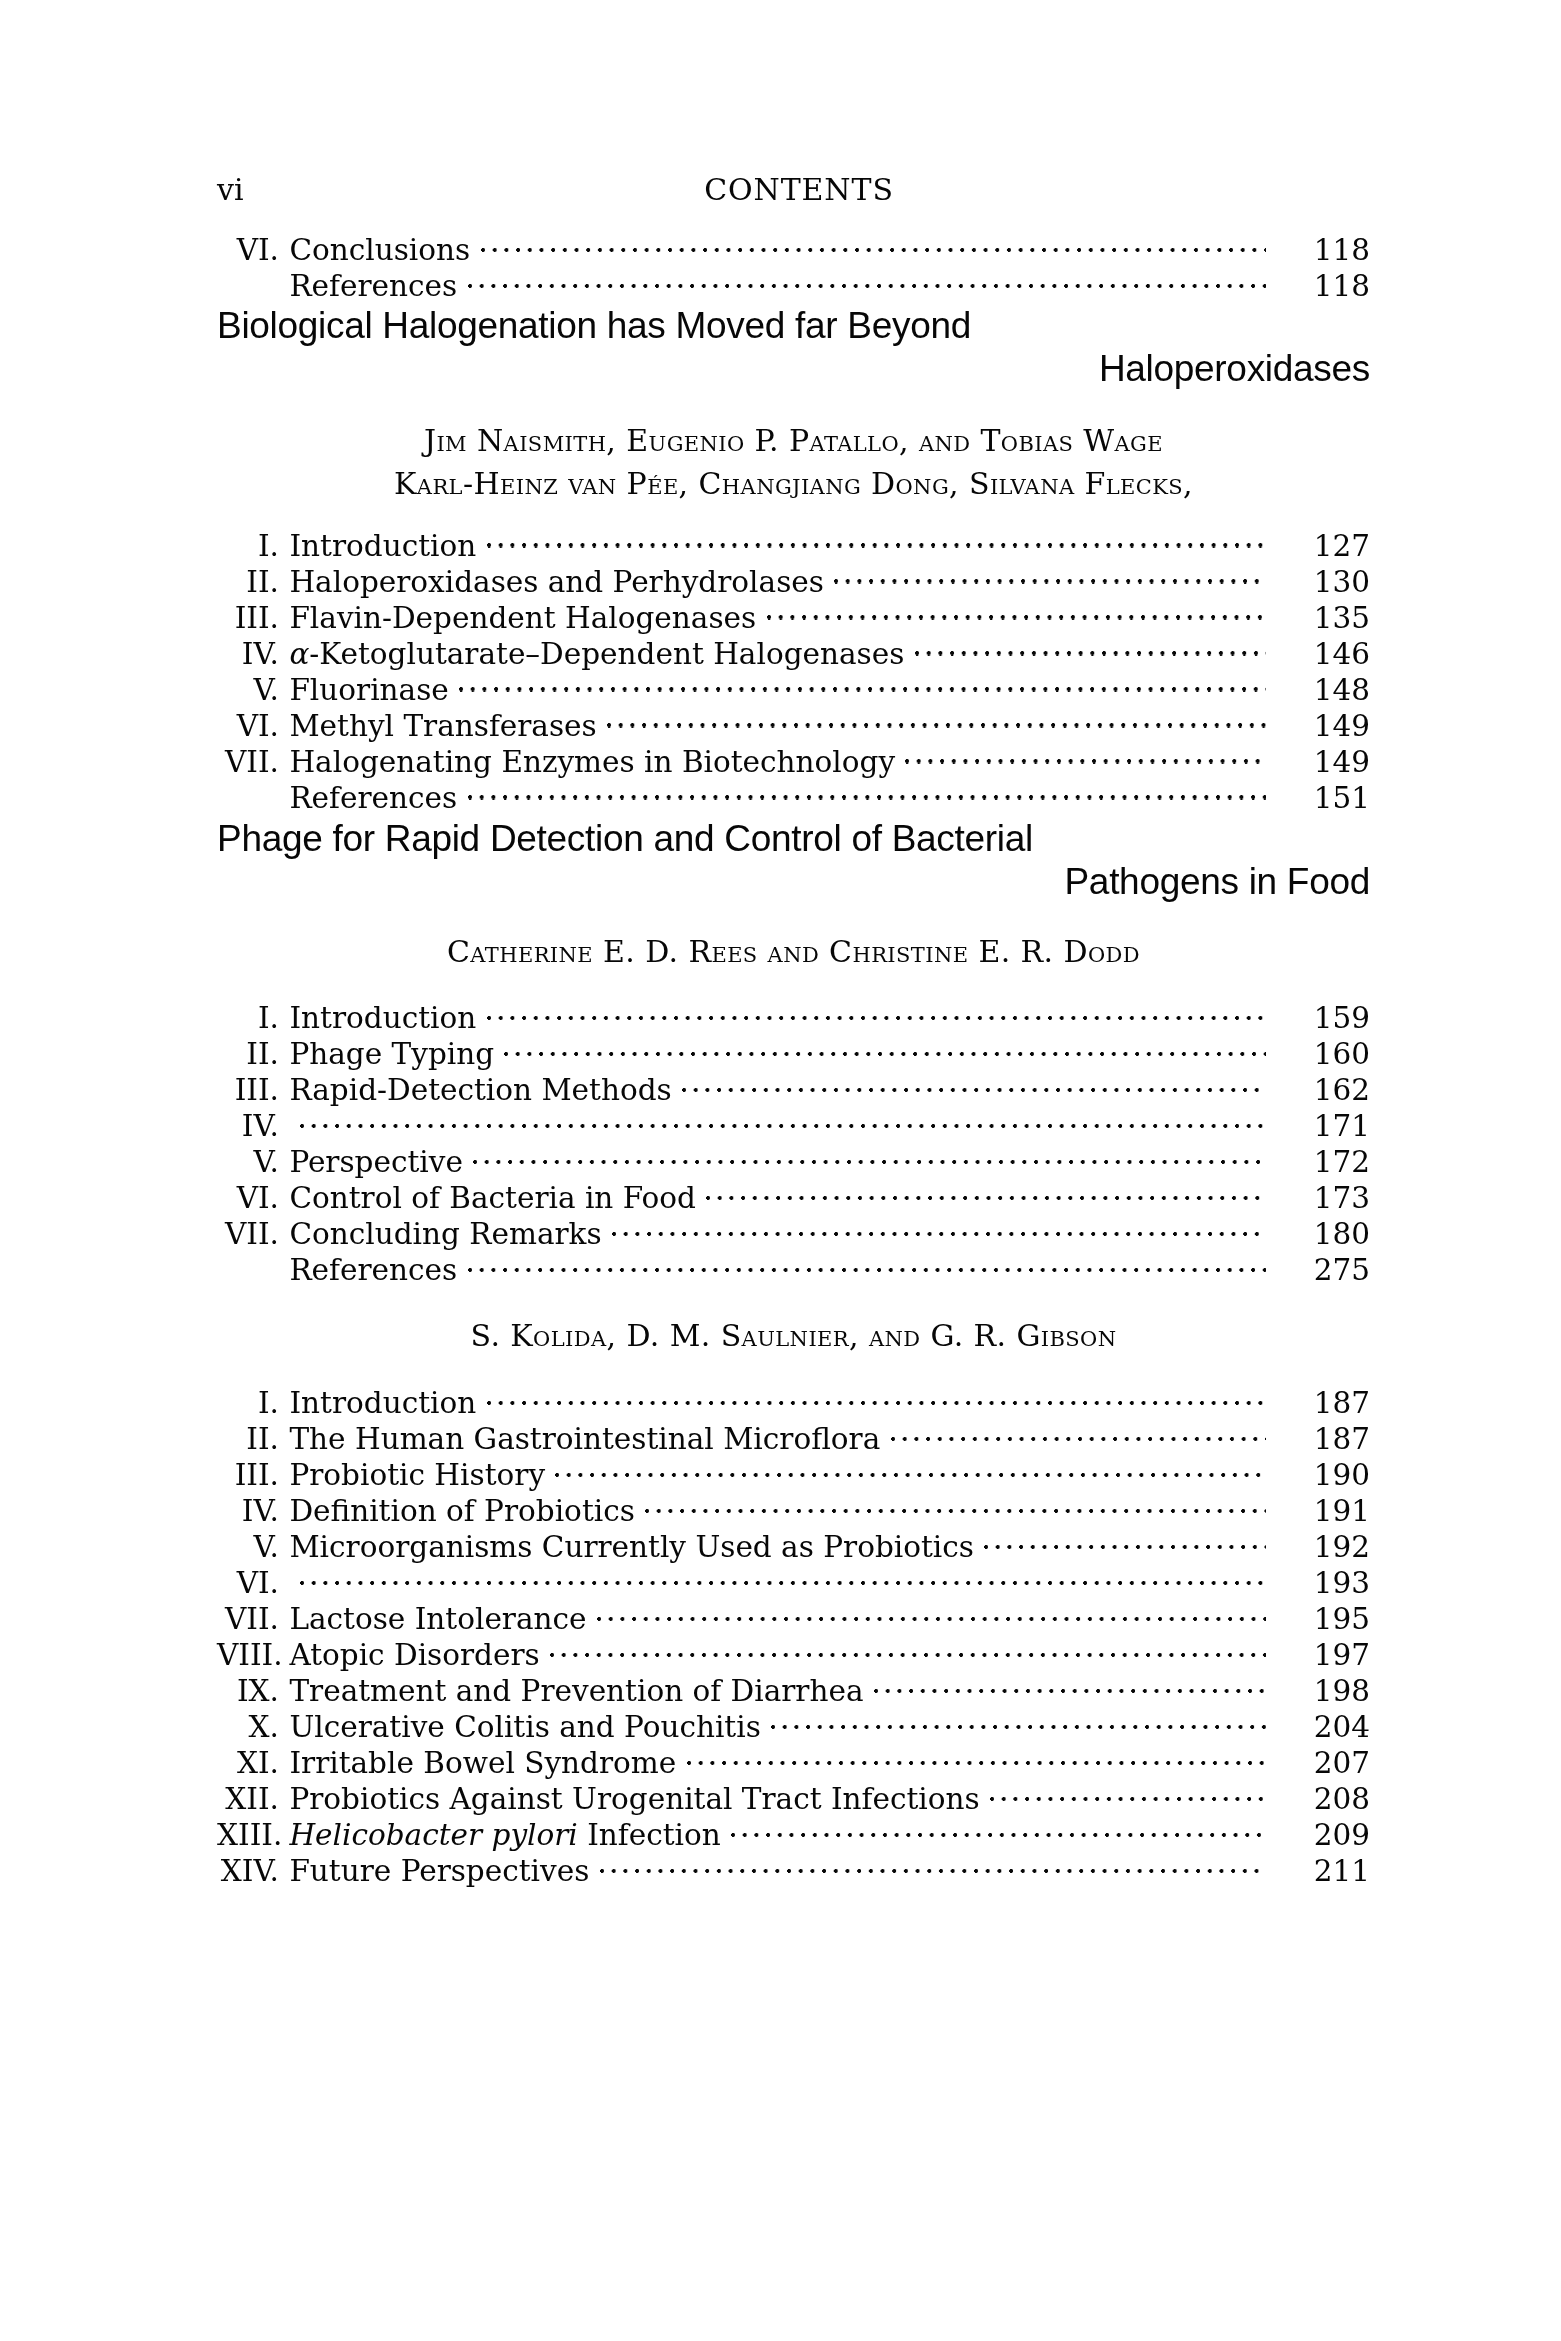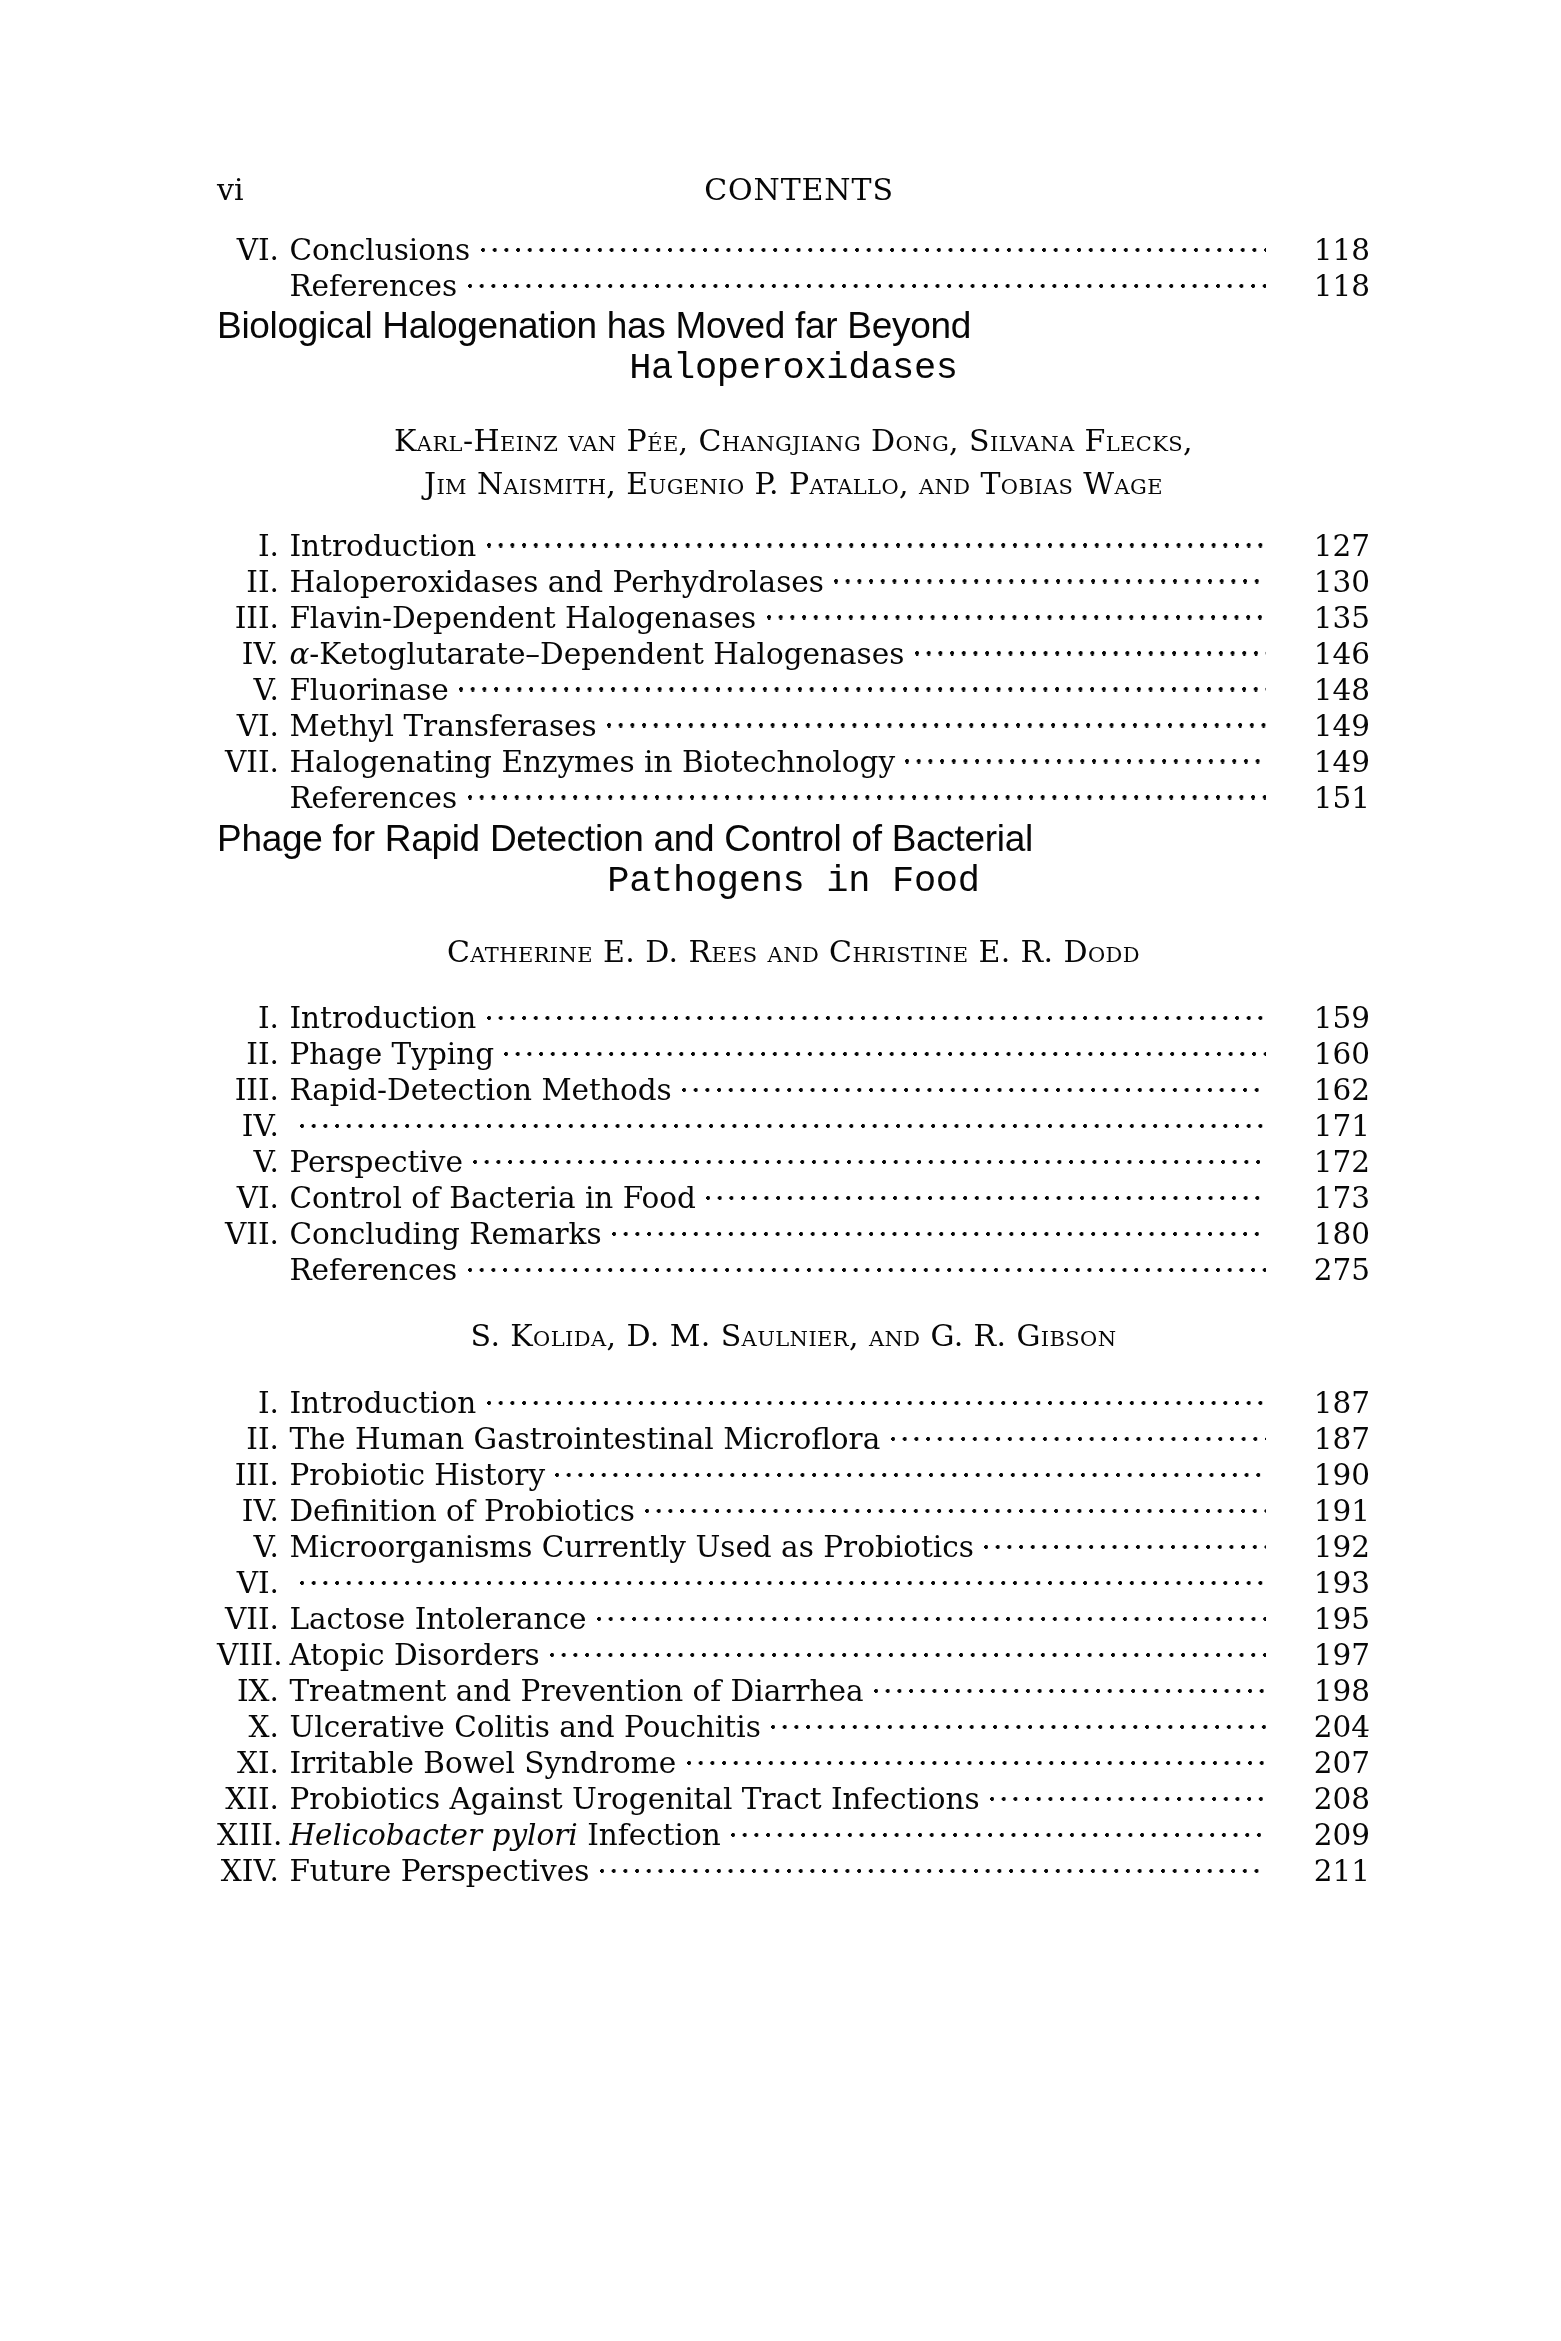--- a/index.html
+++ b/index.html
@@ -28,21 +28,21 @@
     margin:0 43px 0 10.4px;
     background-image:radial-gradient(circle at 2.1px 2.1px, #070707 1.8px, rgba(0,0,0,0) 2.3px);
     background-size:11.7px 4.3px;
     background-repeat:repeat-x;
     background-position:left bottom;
   }
   .pg{flex:0 0 61px;width:61px;text-align:right;}
   
   .chap-title{font-family:"Liberation Sans", sans-serif;font-size:37px;line-height:43px;letter-spacing:-0.3px;}
   .tl-left{text-align:left;}
-  .tl-center{text-align:center;font-family:Liberation Mono, monospace;}
+  .tl-center{text-align:right;}
   
   .authors{font-variant:small-caps;font-size:30px;line-height:43px;text-align:center;letter-spacing:0.4px;}
   
   .m-sec0{margin-top:24px;}
   .m-title1{margin-top:0;}
   .m-authors1{margin-top:29px;}
   .m-list1{margin-top:22.6px;}
   .m-title2{margin-top:1.7px;}
   .m-authors2{margin-top:27px;}
   .m-list2{margin-top:27px;}
@@ -73,22 +73,22 @@
       <span class="leader"></span>
       <span class="pg">118</span>
     </div>
   </div>
 
   <div class="chap-title m-title1">
     <div class="tl-left">Biological Halogenation has Moved far Beyond</div>
     <div class="tl-center">Haloperoxidases</div>
   </div>
   <div class="authors m-authors1">
+    <div>Jim Naismith, Eugenio P. Patallo, and Tobias Wage</div>
     <div>Karl-Heinz van Pée, Changjiang Dong, Silvana Flecks,</div>
-    <div>Jim Naismith, Eugenio P. Patallo, and Tobias Wage</div>
   </div>
   <div class="toc m-list1">
     <div class="row">
       <span class="num">I.</span>
       <span class="lbl">Introduction</span>
       <span class="leader"></span>
       <span class="pg">127</span>
     </div>
     <div class="row">
       <span class="num">II.</span>

